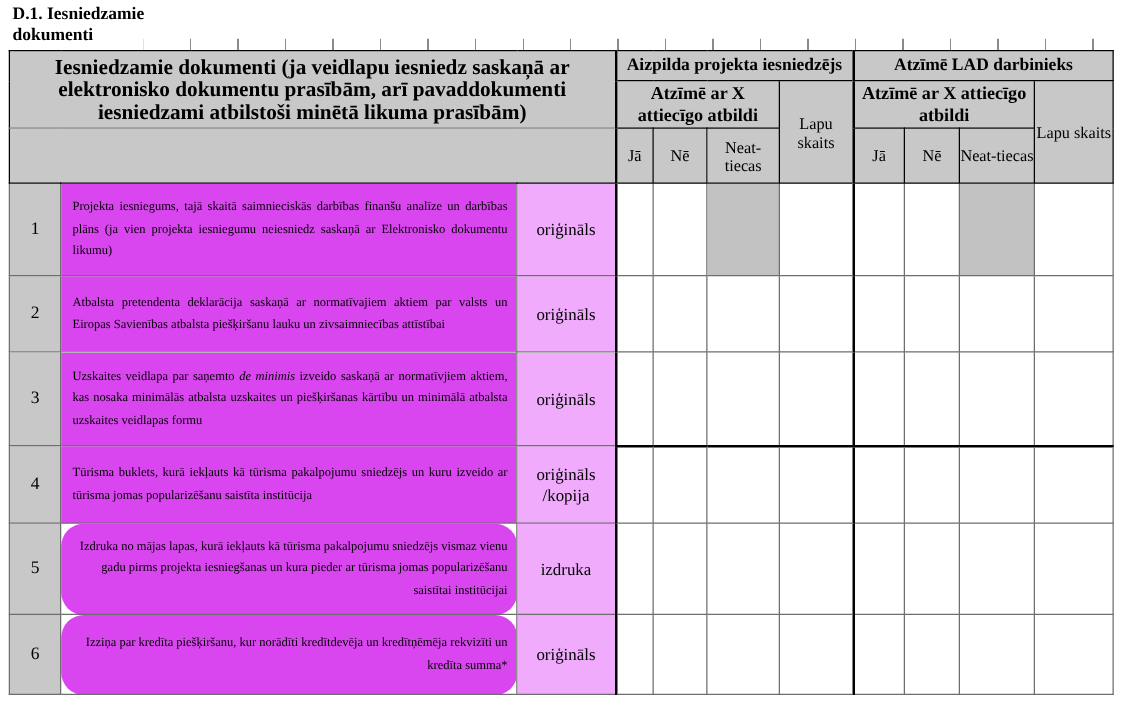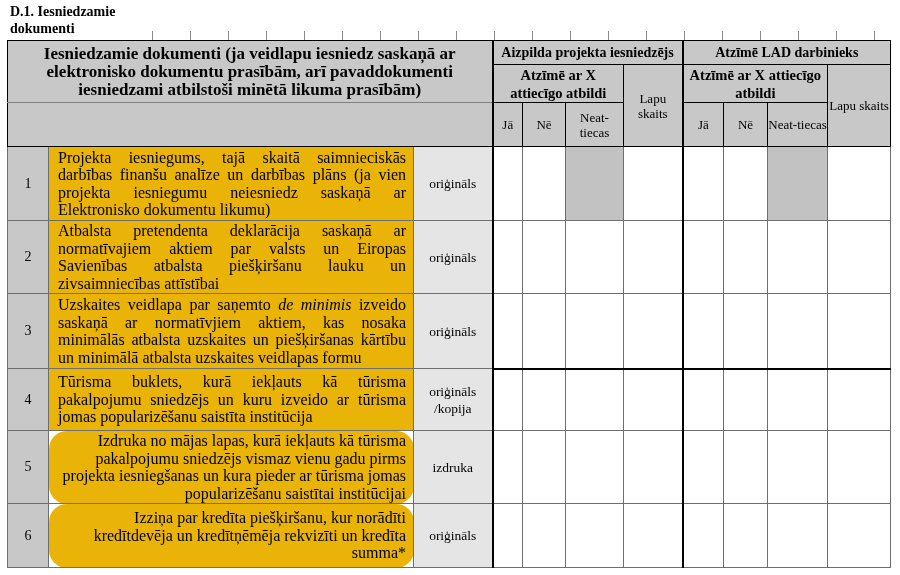--- a/index.html
+++ b/index.html
@@ -27,27 +27,27 @@
     font-weight:bold;text-align:center;
   }
   .left-header{font-size:17px;line-height:18px;padding:2px 20px;border-bottom:1px solid #808080;}
   .left-empty{border-top:1px solid #808080;}
   .sec{font-size:14px;}
   .mark{font-size:14.5px;line-height:18px;margin-top:11px;}
   .small-hd{font-weight:normal;font-size:13px;line-height:15px;margin-top:22px;}
   
   .num{background:#c8c8c8;border:1px solid #6e6e6e;text-align:center;font-size:14px;}
   .desc{
-    background:#eab308;border:1px solid #6e6e6e;
-    font-size:16px;line-height:17.5px;text-align:justify;
+    background:#d946ef;border:1px solid #6e6e6e;
+    font-size:10px;line-height:17.5px;text-align:justify;
     padding:1px 7px 1px 9px;
   }
   .desc.no-just{text-align:right;border-radius:18px;}
   .type{
-    background:#e5e5e5;border:1px solid #6e6e6e;
+    background:#f0abfc;border:1px solid #6e6e6e;
     text-align:center;font-size:13.5px;line-height:17px;padding:0 4px;
   }
   
   .ans{background:#ffffff;border:1px solid #6e6e6e;}
   .ans.shaded{background:#c2c2c2;}
   
   .tl{border-left:2px solid #000 !important;}
   .pb{border-bottom:2px solid #000 !important;}
 </style>
 </head>

